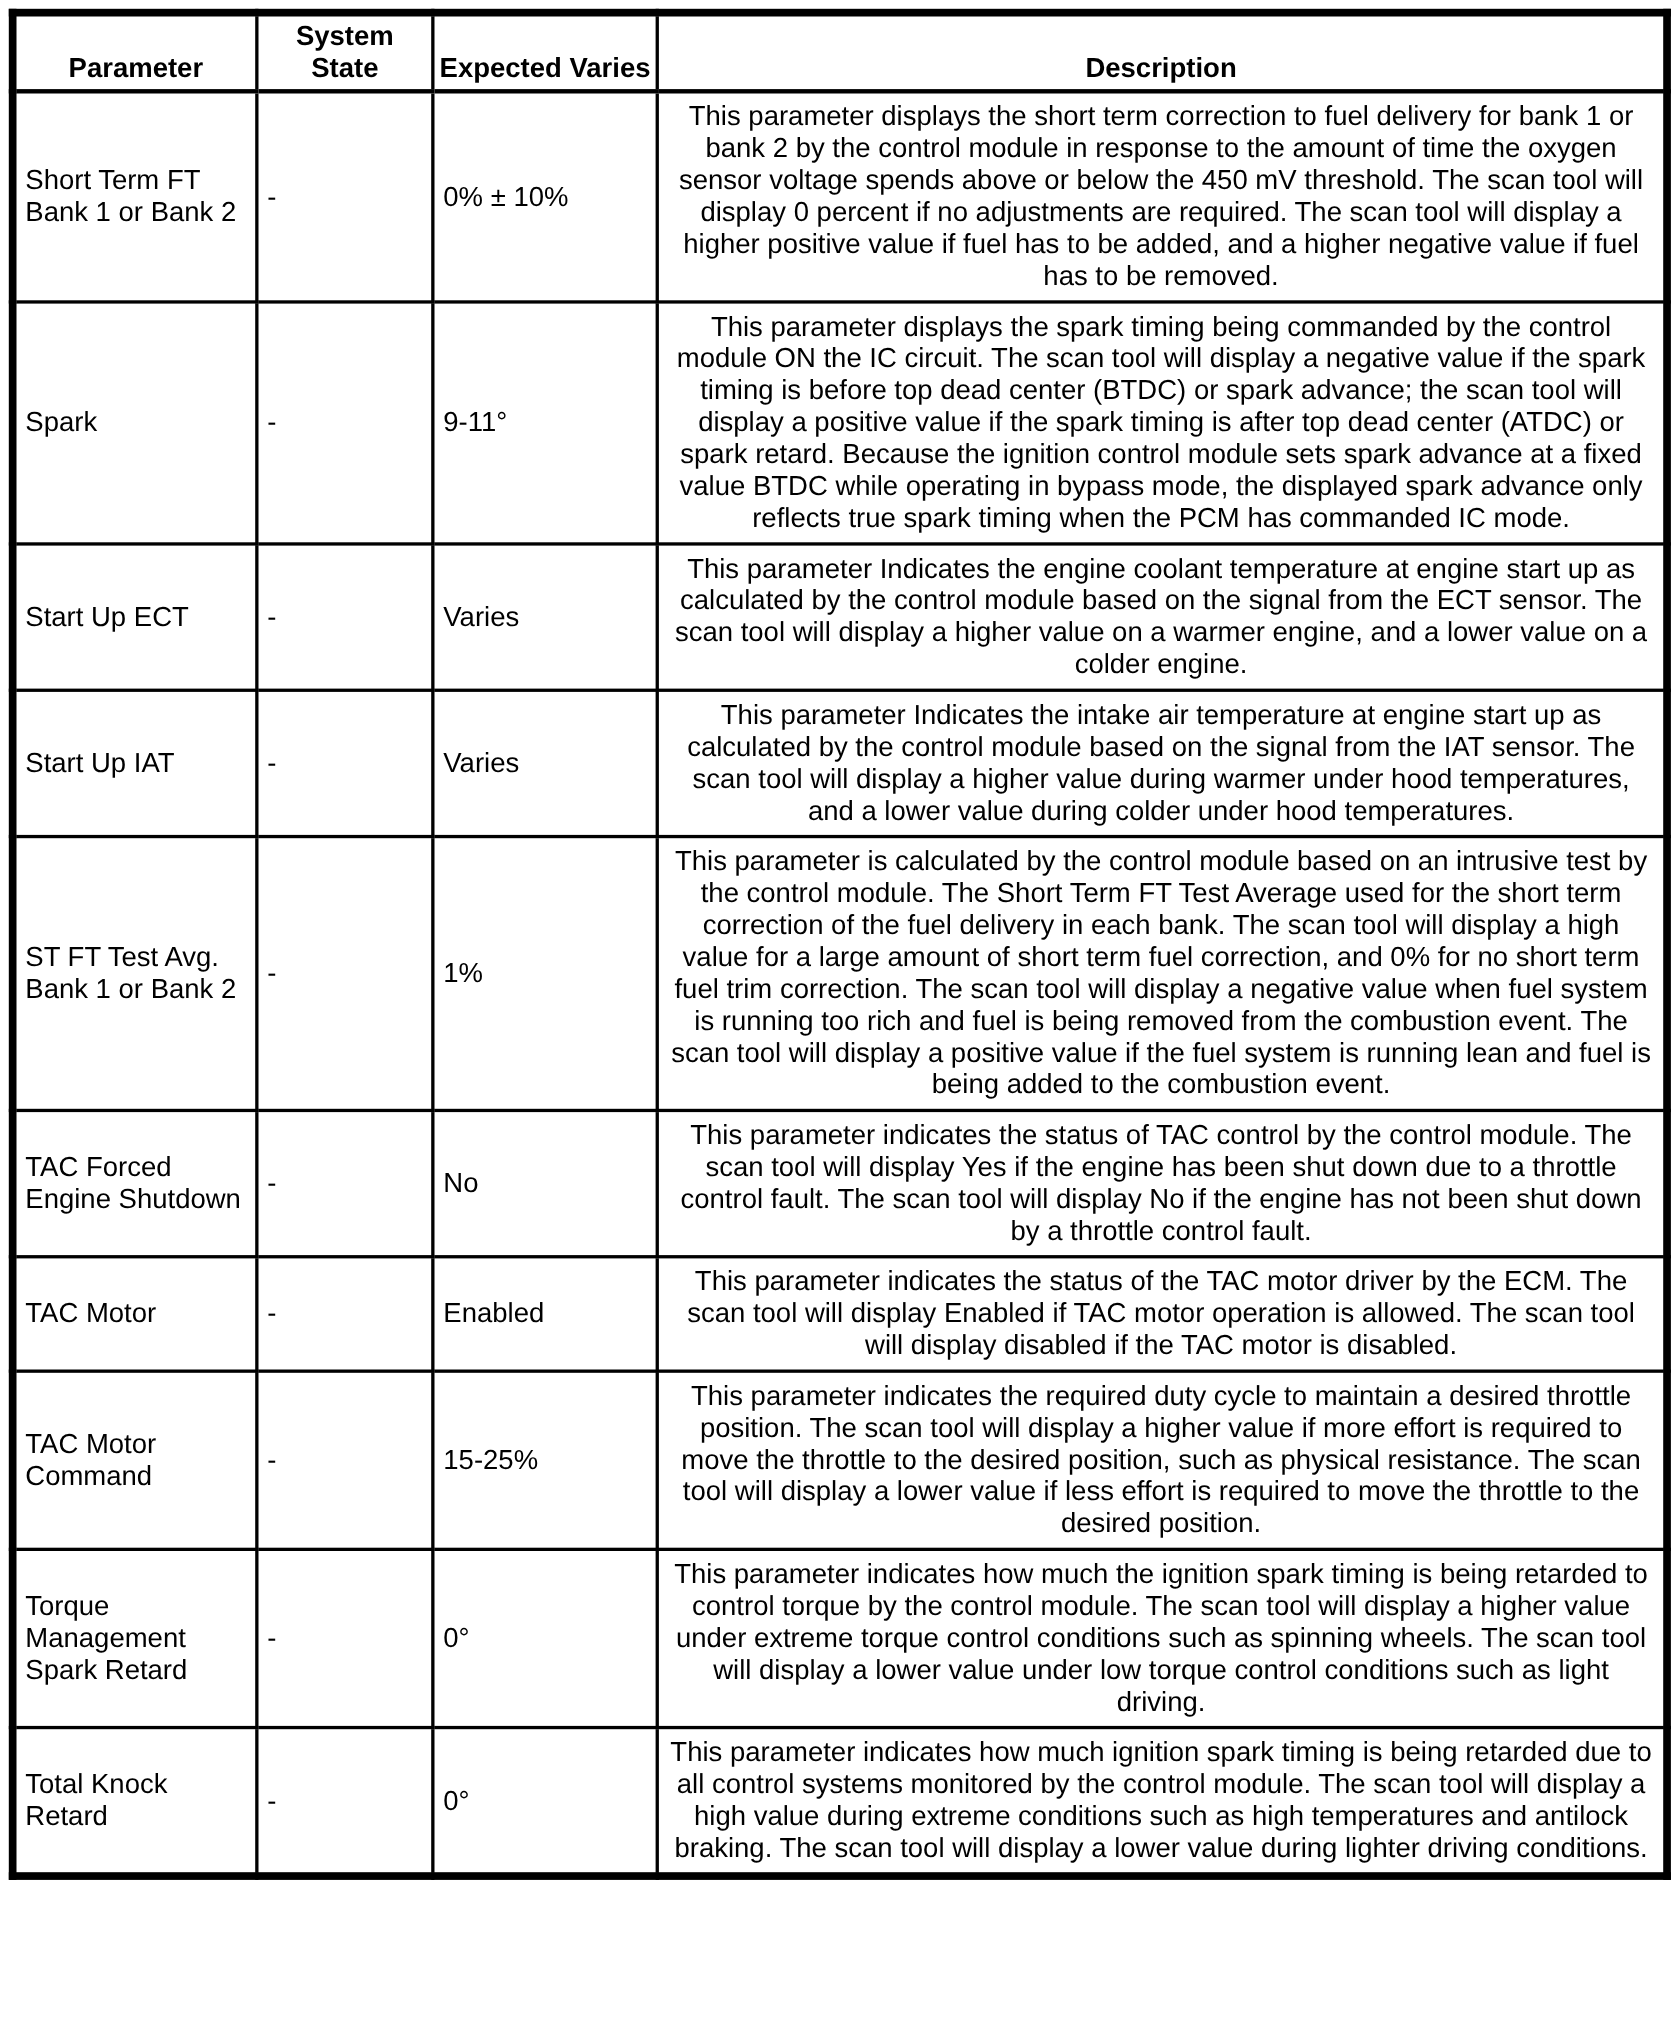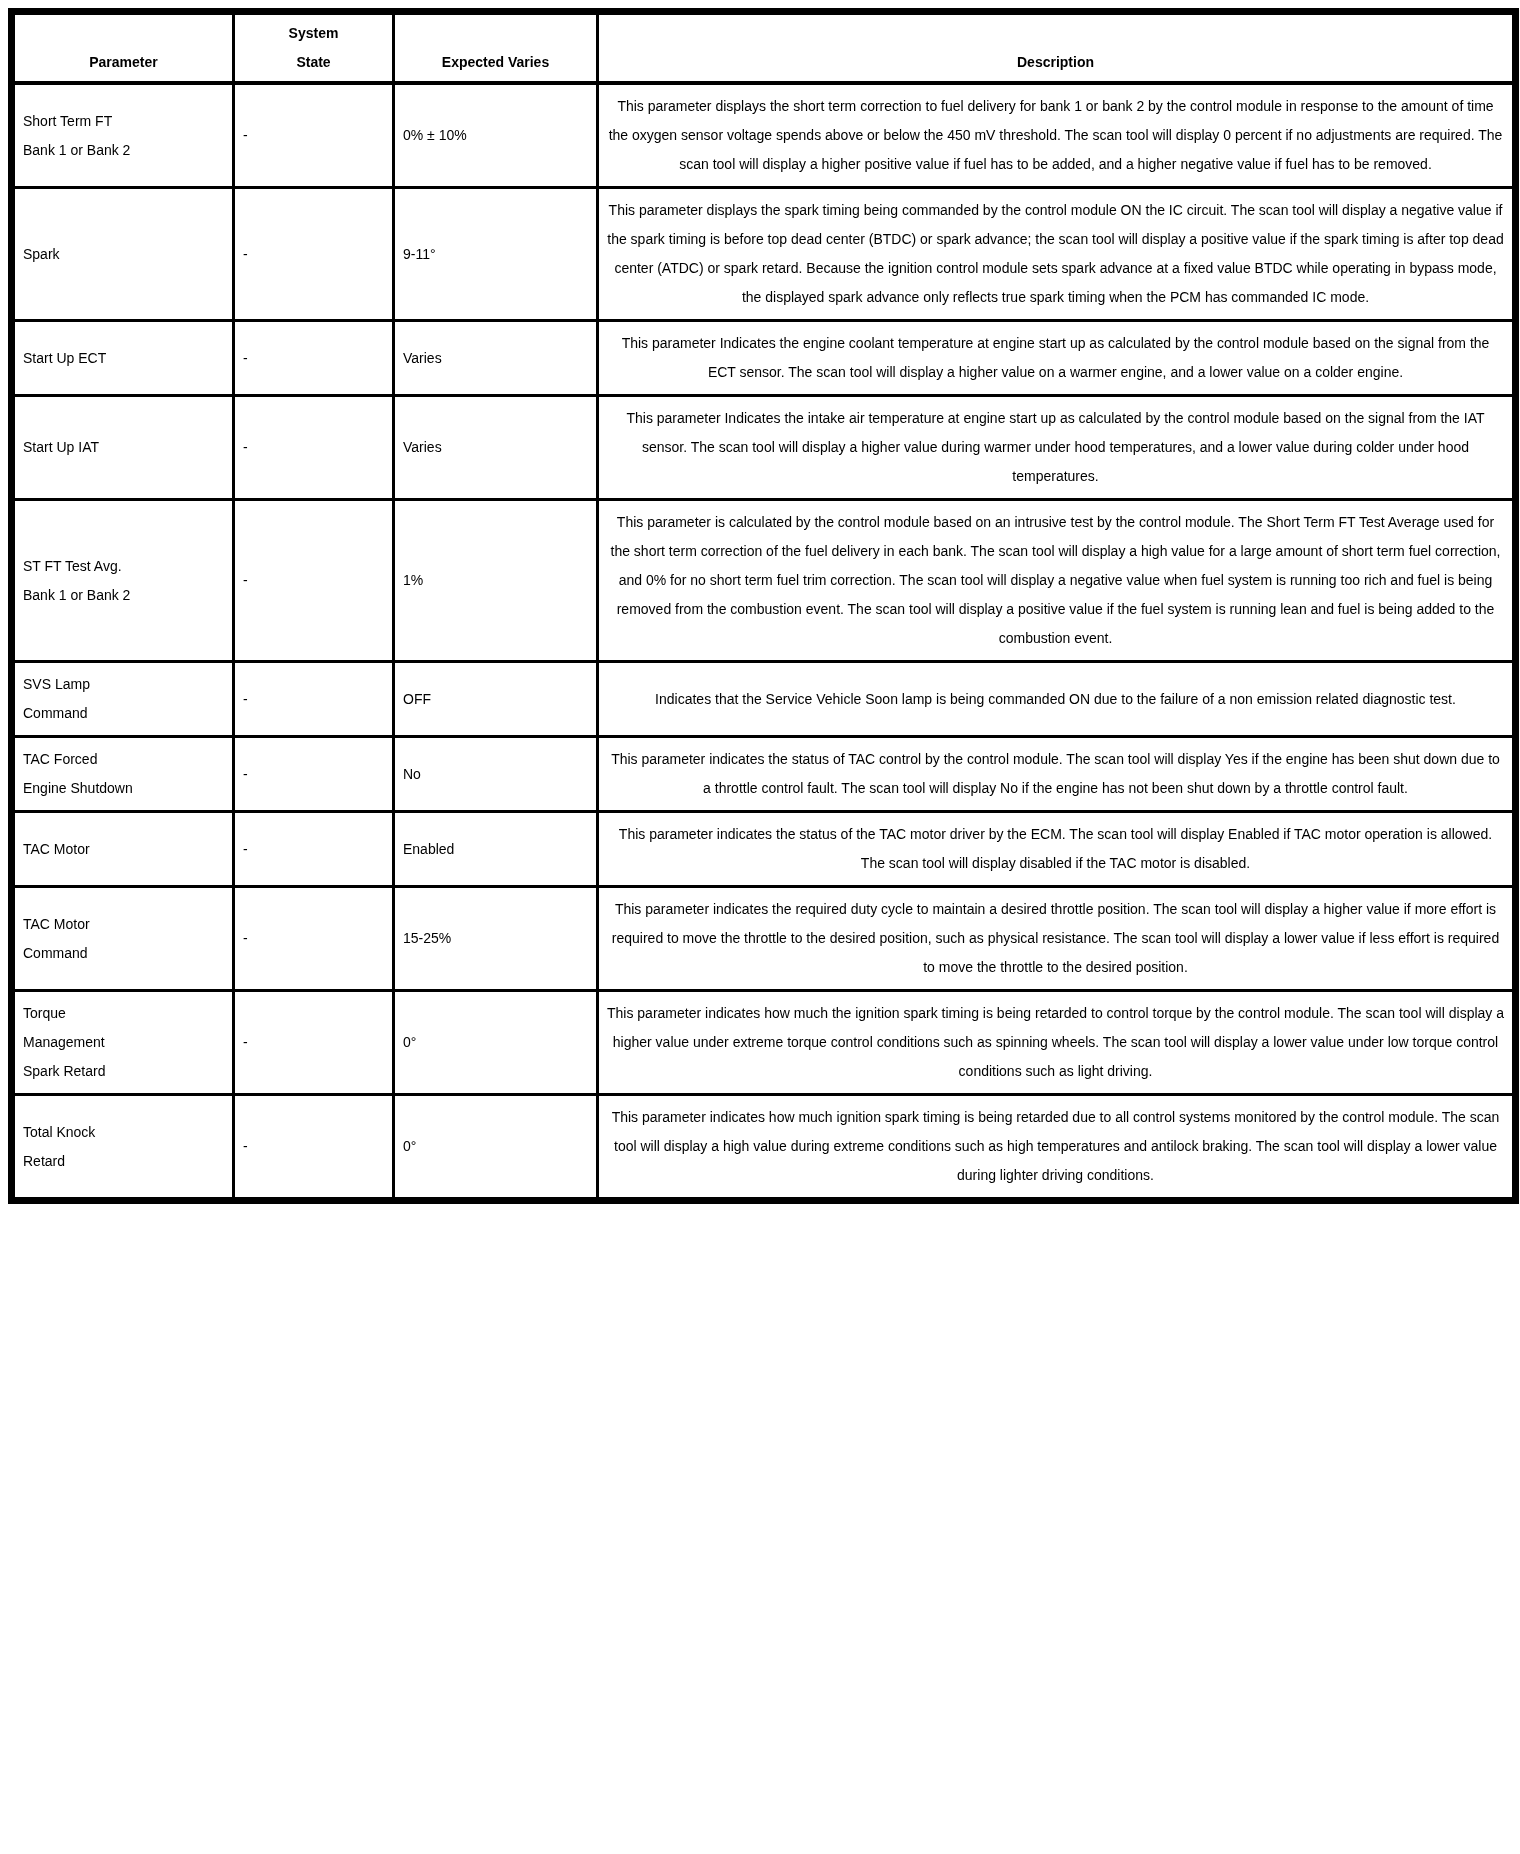--- a/index.html
+++ b/index.html
@@ -22,21 +22,21 @@
     width: 1504px;
     border: 7px solid #000000;
     background: #ffffff;
   }
   col.c-param    { width: 222px; }
   col.c-state    { width: 160px; }
   col.c-expected { width: 204px; }
   col.c-desc     { width: 918px; }
   th, td {
     border: 3px solid #000000;
-    font-size: 14px;
+    font-size: 25px;
     line-height: 29px;
     color: #000000;
     box-sizing: border-box;
     overflow: hidden;
   }
   thead th {
     font-weight: bold;
     text-align: center;
     vertical-align: bottom;
     white-space: pre-line;
@@ -109,27 +109,20 @@
         <td class="desc">This parameter Indicates the intake air temperature at engine start up as calculated by the control module based on the signal from the IAT sensor. The scan tool will display a higher value during warmer under hood temperatures, and a lower value during colder under hood temperatures.</td>
       </tr>
       <tr>
         <td class="param">ST FT Test Avg.
 Bank 1 or Bank 2</td>
         <td class="state">-</td>
         <td class="expected">1%</td>
         <td class="desc">This parameter is calculated by the control module based on an intrusive test by the control module. The Short Term FT Test Average used for the short term correction of the fuel delivery in each bank. The scan tool will display a high value for a large amount of short term fuel correction, and 0% for no short term fuel trim correction. The scan tool will display a negative value when fuel system is running too rich and fuel is being removed from the combustion event. The scan tool will display a positive value if the fuel system is running lean and fuel is being added to the combustion event.</td>
       </tr>
       <tr>
-        <td class="param">SVS Lamp
-Command</td>
-        <td class="state">-</td>
-        <td class="expected">OFF</td>
-        <td class="desc">Indicates that the Service Vehicle Soon lamp is being commanded ON due to the failure of a non emission related diagnostic test.</td>
-      </tr>
-      <tr>
         <td class="param">TAC Forced
 Engine Shutdown</td>
         <td class="state">-</td>
         <td class="expected">No</td>
         <td class="desc">This parameter indicates the status of TAC control by the control module. The scan tool will display Yes if the engine has been shut down due to a throttle control fault. The scan tool will display No if the engine has not been shut down by a throttle control fault.</td>
       </tr>
       <tr>
         <td class="param">TAC Motor</td>
         <td class="state">-</td>
         <td class="expected">Enabled</td>

